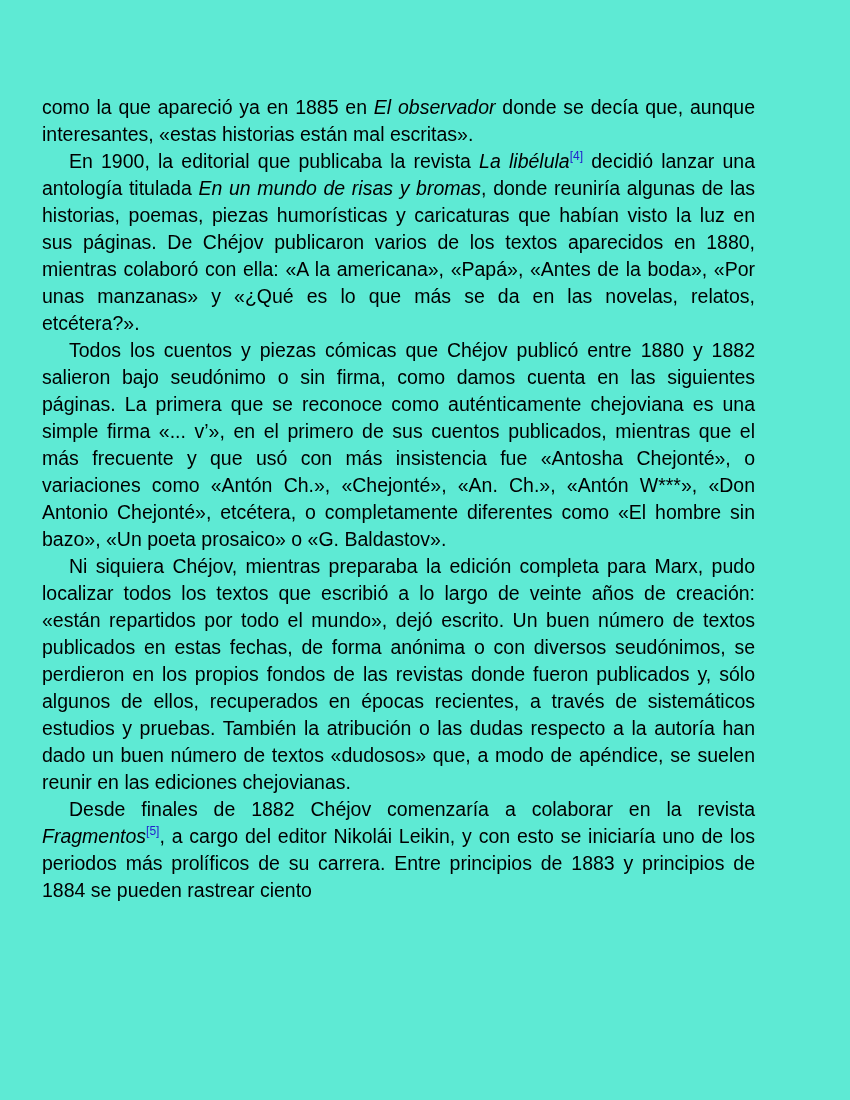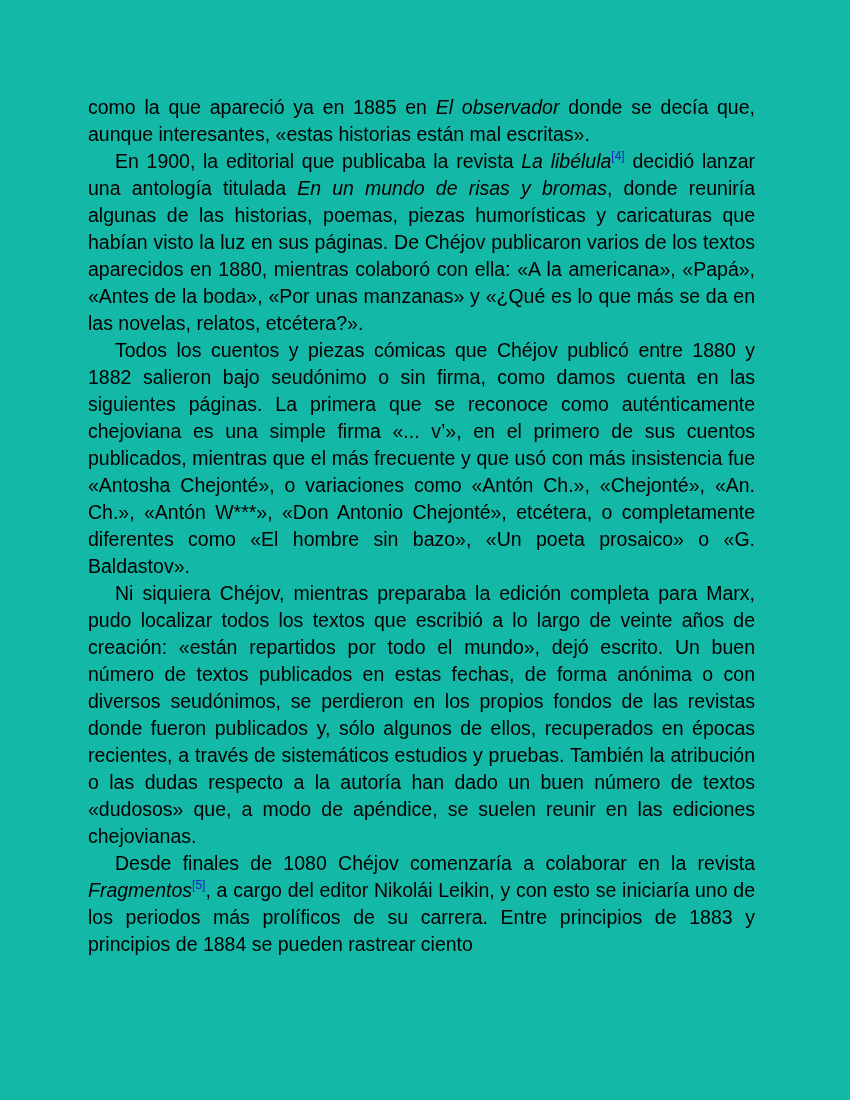--- a/index.html
+++ b/index.html
@@ -10,22 +10,22 @@
   body {
     width: 850px;
     height: 1100px;
     overflow: hidden;
     font-family: "Liberation Sans", "DejaVu Sans", sans-serif;
   }
   .page {
     box-sizing: border-box;
     width: 850px;
     height: 1100px;
-    padding: 94px 95px 0 88px;
-    background: #14b8a6;
+    padding: 94px 95px 0 42px;
+    background: #5eead4;
   }
   .text-content p {
     margin: 0;
     padding: 0;
     text-align: justify;
     font-size: 19.5px;
     line-height: 27px;
     color: #000000;
     letter-spacing: 0;
   }
@@ -47,15 +47,15 @@
 </style>
 </head>
 <body>
 
 <div class="page">
   <div class="text-content">
       <p><span>como la que apareció ya en 1885 en </span><em>El observador</em><span> donde se decía que, aunque interesantes, «estas historias están mal escritas».</span></p>
       <p class="indent"><span>En 1900, la editorial que publicaba la revista </span><em>La libélula</em><sup class="fnref" style="color: rgb(34, 34, 204);">[4]</sup><span> decidió lanzar una antología titulada </span><em>En un mundo de risas y bromas</em><span>, donde reuniría algunas de las historias, poemas, piezas humorísticas y caricaturas que habían visto la luz en sus páginas. De Chéjov publicaron varios de los textos aparecidos en 1880, mientras colaboró con ella: «A la americana», «Papá», «Antes de la boda», «Por unas manzanas» y «¿Qué es lo que más se da en las novelas, relatos, etcétera?».</span></p>
       <p class="indent"><span>Todos los cuentos y piezas cómicas que Chéjov publicó entre 1880 y 1882 salieron bajo seudónimo o sin firma, como damos cuenta en las siguientes páginas. La primera que se reconoce como auténticamente chejoviana es una simple firma «... v’», en el primero de sus cuentos publicados, mientras que el más frecuente y que usó con más insistencia fue «Antosha Chejonté», o variaciones como «Antón Ch.», «Chejonté», «An. Ch.», «Antón W***», «Don Antonio Chejonté», etcétera, o completamente diferentes como «El hombre sin bazo», «Un poeta prosaico» o «G. Baldastov».</span></p>
       <p class="indent"><span>Ni siquiera Chéjov, mientras preparaba la edición completa para Marx, pudo localizar todos los textos que escribió a lo largo de veinte años de creación: «están repartidos por todo el mundo», dejó escrito. Un buen número de textos publicados en estas fechas, de forma anónima o con diversos seudónimos, se perdieron en los propios fondos de las revistas donde fueron publicados y, sólo algunos de ellos, recuperados en épocas recientes, a través de sistemáticos estudios y pruebas. También la atribución o las dudas respecto a la autoría han dado un buen número de textos «dudosos» que, a modo de apéndice, se suelen reunir en las ediciones chejovianas.</span></p>
-      <p class="indent"><span>Desde finales de 1080 Chéjov comenzaría a colaborar en la revista </span><em>Fragmentos</em><sup class="fnref" style="color: rgb(34, 34, 204);">[5]</sup><span>, a cargo del editor Nikolái Leikin, y con esto se iniciaría uno de los periodos más prolíficos de su carrera. Entre principios de 1883 y principios de 1884 se pueden rastrear ciento</span></p>
+      <p class="indent"><span>Desde finales de 1882 Chéjov comenzaría a colaborar en la revista </span><em>Fragmentos</em><sup class="fnref" style="color: rgb(34, 34, 204);">[5]</sup><span>, a cargo del editor Nikolái Leikin, y con esto se iniciaría uno de los periodos más prolíficos de su carrera. Entre principios de 1883 y principios de 1884 se pueden rastrear ciento</span></p>
     </div>
 </div>
 
 </body></html>

